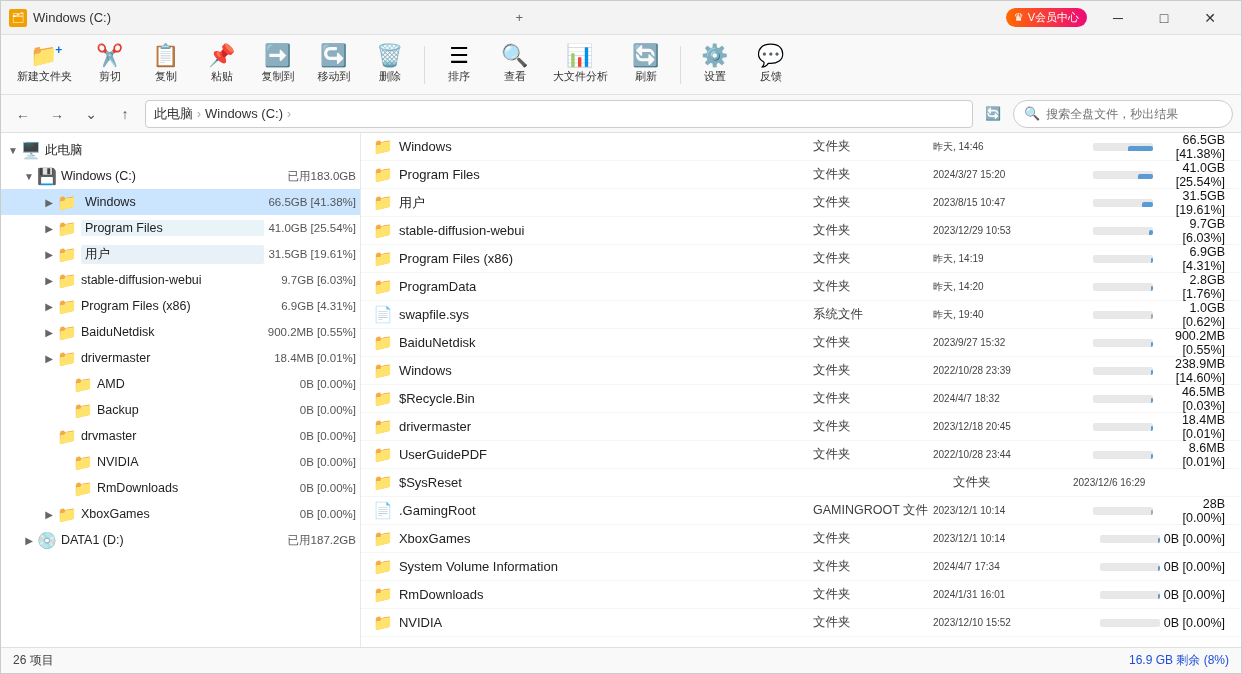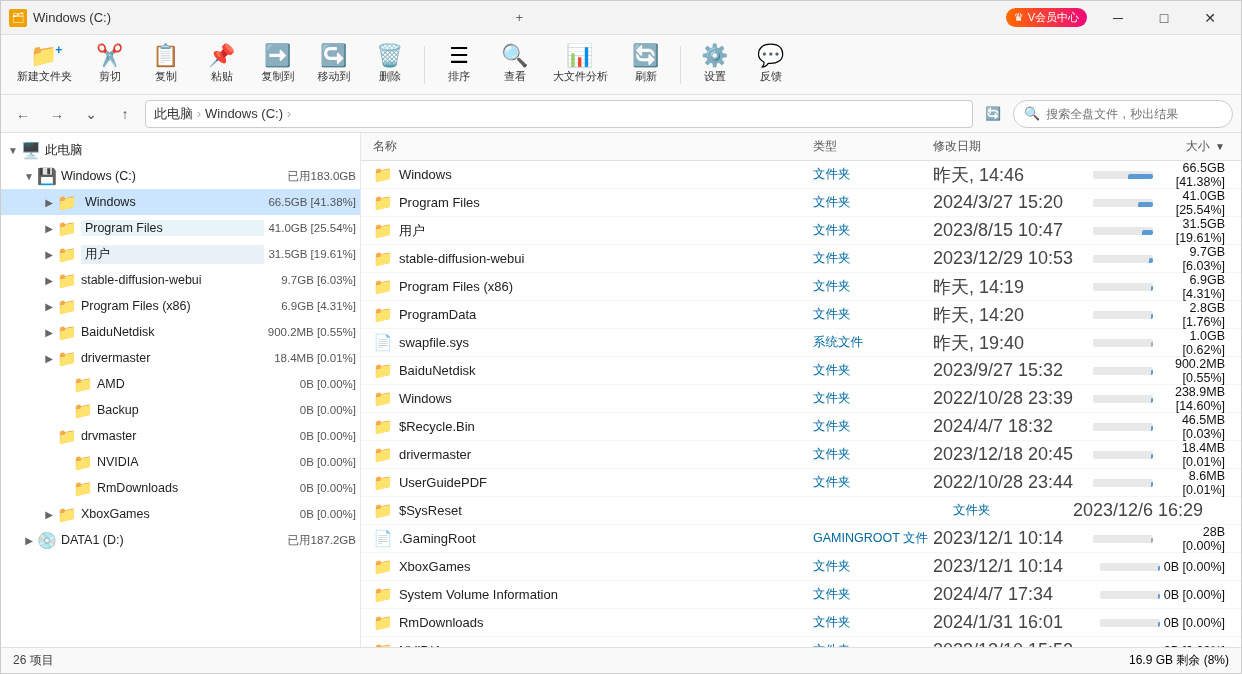--- a/index.html
+++ b/index.html
@@ -201,22 +201,22 @@
       align-items: center;
       height: 28px;
       padding: 0 8px;
       cursor: pointer;
       border-bottom: 1px solid #f5f5f5;
     }
     .file-row .col-name {
       display: flex; align-items: center; gap: 6px;
       font-size: 13px; color: #222;
     }
-    .file-row .col-type { font-size: 12.5px; color: #0369a1; }
-    .file-row .col-date { font-size: 18px; color: #444; }
+    .file-row .col-type { font-size: 12.5px; color: #404040; }
+    .file-row .col-date { font-size: 10px; color: #444; }
     .file-row .col-size {
       font-size: 12.5px; color: #111;
       display: flex; align-items: center; justify-content: flex-end; gap: 4px;
       padding-right: 8px;
     }
     .folder-icon { font-size: 16px; }
     .size-bar {
       height: 8px; border-radius: 2px; display: inline-block; min-width: 2px;
     }
     .size-bar-container {
@@ -227,21 +227,21 @@
     .statusbar {
       height: 26px;
       background: #f9f9f9;
       border-top: 1px solid #e0e0e0;
       display: flex;
       align-items: center;
       padding: 0 12px;
       justify-content: space-between;
     }
     .status-left { font-size: 12px; color: #444; }
-    .status-right { font-size: 12px; color: #000000; }
+    .status-right { font-size: 12px; color: #1d4ed8; }
   </style>
 </head>
 <body>
 
 <div class="window">
 
   <div class="titlebar">
     <div class="titlebar-icon">🗂</div>
     <span class="titlebar-title">Windows (C:)</span>
     <div class="new-tab-btn">+</div>
@@ -433,35 +433,20 @@
 
       <div class="tree-item" style="padding-left:20px;">
         <div class="tree-toggle">▶</div>
         <span class="tree-icon">💿</span>
         <span class="tree-label">DATA1 (D:)</span>
         <span class="tree-size">已用187.2GB</span>
       </div>
     </div>
 
     <div class="filelist">
-      <div class="filelist-header">
-        <div class="col-name">
-          <span>名称</span>
-        </div>
-        <div class="col-type">
-          <span>类型</span>
-        </div>
-        <div class="col-date">
-          <span>修改日期</span>
-        </div>
-        <div class="col-size">
-          <span>大小</span>
-          <span class="sort-icon">▼</span>
-        </div>
-      </div>
       <div id="file-rows">
           <div class="file-row">
     <div class="col-name">
       <span class="folder-icon" style="color:#f0c040;">📁</span>
       <span>Windows</span>
     </div>
     <div class="col-type">文件夹</div>
     <div class="col-date">昨天, 14:46</div>
     <div class="col-size">
       <div class="size-bar-container">

